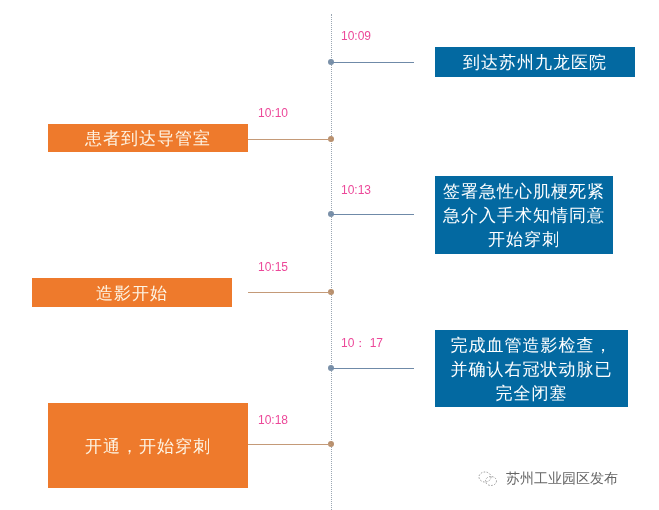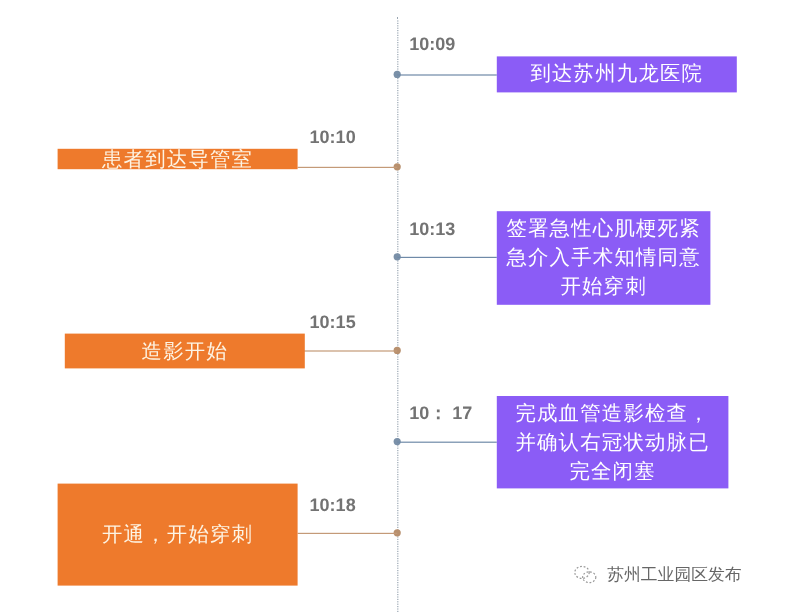--- a/index.html
+++ b/index.html
@@ -7,37 +7,37 @@
       width: 659px; height: 510px; position: relative; overflow: hidden;
       background: #ffffff;
       font-family: "DejaVu Sans", "Liberation Sans", sans-serif;
     }
     .axis {
       position: absolute; left: 331px; top: 14px; width: 0; height: 496px;
       border-left: 1px dotted #9aa6b2;
     }
     .time {
       position: absolute; font-family: "Liberation Sans", sans-serif;
-      font-size: 15px; color: #737373; line-height: 1; white-space: pre; font-weight: bold;
+      font-size: 12px; color: #ec4899; line-height: 1; white-space: pre;
     }
     .dot {
       position: absolute; width: 6px; height: 6px; border-radius: 50%;
       margin-left: -3px; margin-top: -3px;
     }
     .dot.blue { background: #7a90a8; }
     .dot.orange { background: #b8906e; }
     .conn { position: absolute; height: 1px; }
     .conn.blue { background: #6f8aa8; }
     .conn.orange { background: #c49a78; }
     .box {
       position: absolute; color: #ffffff; display: flex; align-items: center;
       justify-content: center; text-align: center; font-size: 17px;
       line-height: 24px; letter-spacing: 1px; box-sizing: border-box; padding: 2px 6px;
     }
-    .box.blue { background: #8b5cf6; }
+    .box.blue { background: #0369a1; margin-left: 21px; }
     .box.orange { background: #ee7a2c; color: #fdf4e4; }
     .watermark {
       position: absolute; left: 478px; top: 470px; display: flex; align-items: center;
       color: #666; font-size: 14px; font-family: Liberation Mono, monospace;
     }
     .wm-icon { width: 20px; height: 16px; margin-right: 8px; }
   </style>
 </head>
 <body>
 
@@ -46,37 +46,37 @@
 <span class="time" style="left:341px; top:30px;">10:09</span>
 <div class="dot blue" style="left:331px; top:62px;"></div>
 <div class="conn blue" style="left:331px; top:62px; width:83px;"></div>
 <div class="box blue" style="left:414px; top:47px; width:200px; height:30px;">
   <span>到达苏州九龙医院</span>
 </div>
 
 <span class="time" style="left:258px; top:107px;">10:10</span>
 <div class="dot orange" style="left:331px; top:139px;"></div>
 <div class="conn orange" style="left:248px; top:139px; width:83px;"></div>
-<div class="box orange" style="left:48px; top:124px; width:200px; height:17px;text-align:right;">
+<div class="box orange" style="left:48px; top:124px; width:200px; height:28px;text-align:right;">
   <span>患者到达导管室</span>
 </div>
 
 <span class="time" style="left:341px; top:184px;">10:13</span>
 <div class="dot blue" style="left:331px; top:214px;"></div>
 <div class="conn blue" style="left:331px; top:214px; width:83px;"></div>
 <div class="box blue" style="left:414px; top:176px; width:178px; height:78px; flex-direction:column;">
   <span>签署急性心肌梗死紧</span>
   <span>急介入手术知情同意</span>
   <span>开始穿刺</span>
 </div>
 
 <span class="time" style="left:258px; top:261px;">10:15</span>
 <div class="dot orange" style="left:331px; top:292px;"></div>
 <div class="conn orange" style="left:248px; top:292px; width:83px;"></div>
-<div class="box orange" style="left:54px; top:278px; width:200px; height:29px;">
+<div class="box orange" style="left:32px; top:278px; width:200px; height:29px;">
   <span>造影开始</span>
 </div>
 
 <span class="time" style="left:341px; top:337px;">10： 17</span>
 <div class="dot blue" style="left:331px; top:368px;"></div>
 <div class="conn blue" style="left:331px; top:368px; width:83px;"></div>
 <div class="box blue" style="left:414px; top:330px; width:193px; height:77px; flex-direction:column;">
   <span>完成血管造影检查，</span>
   <span>并确认右冠状动脉已</span>
   <span>完全闭塞</span>

